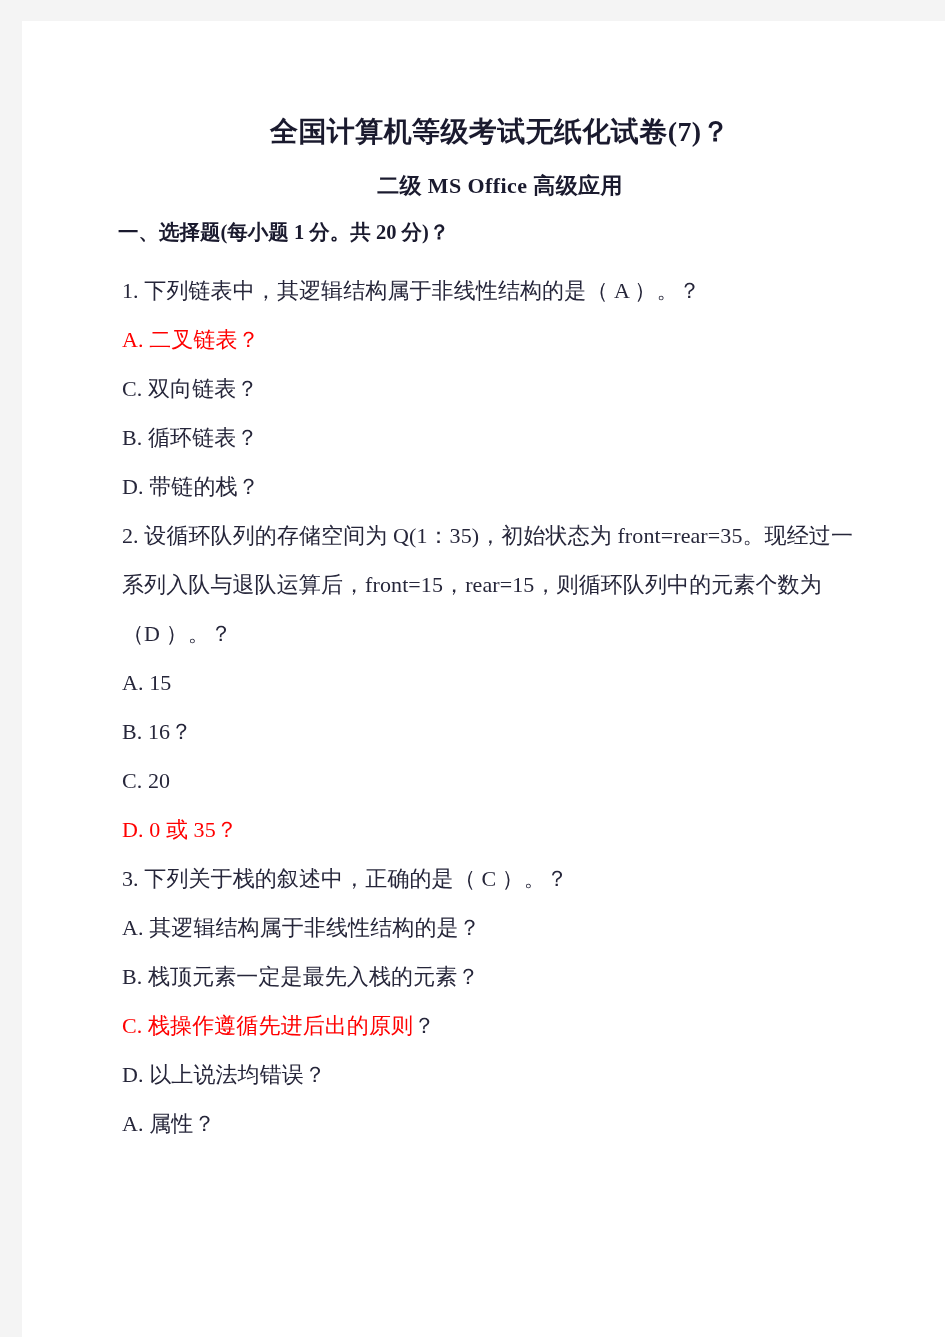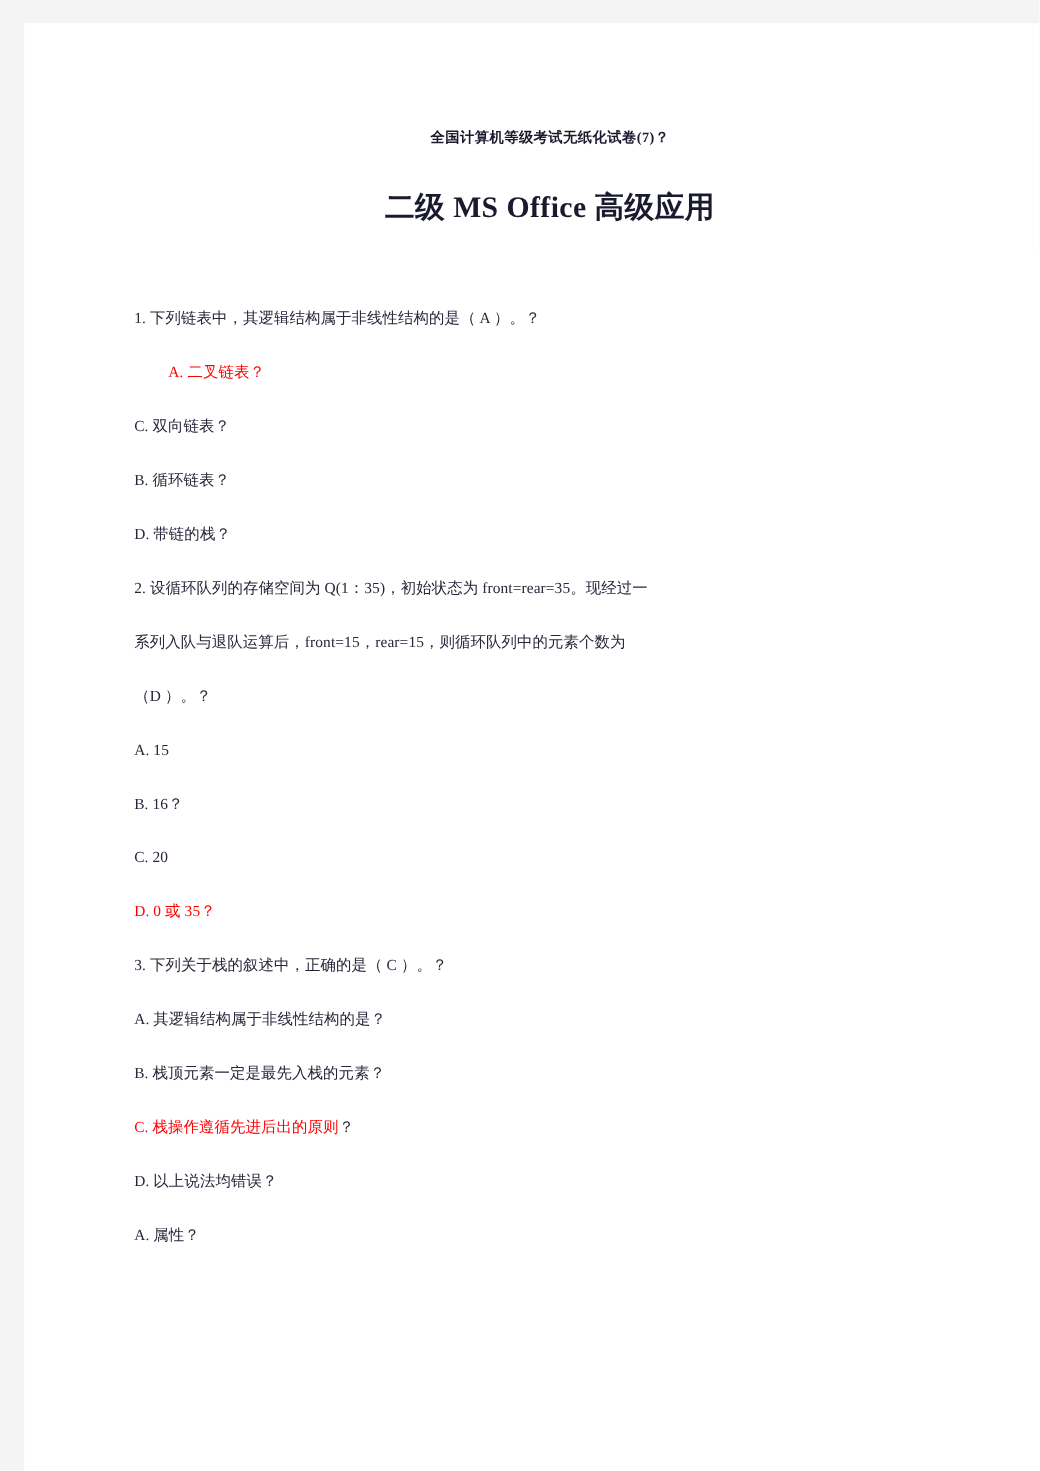--- a/index.html
+++ b/index.html
@@ -31,37 +31,37 @@
     left: 78px;
     top: 0;
     width: 800px;
     height: 100%;
   }
 
   
   .doc-title {
     text-align: center;
     font-weight: bold;
-    font-size: 13px;
+    font-size: 28px;
     color: #1a1a2e;
     letter-spacing: 0.4px;
     margin: 0;
     padding: 0;
     position: absolute;
     top: 97px;
     left: 0;
     right: 0;
     line-height: 1;
     white-space: nowrap;
   }
 
   .doc-subtitle {
     text-align: center;
     font-weight: bold;
-    font-size: 27px;
+    font-size: 22px;
     color: #1a1a2e;
     letter-spacing: 0.4px;
     margin: 0;
     position: absolute;
     top: 154px;
     left: 0;
     right: 0;
     line-height: 1;
     white-space: nowrap;
   }
@@ -79,21 +79,21 @@
 
   
   .lines {
     position: absolute;
     top: 245px;
     left: 22px;
     right: 0;
   }
 
   .line {
-    font-size: 14px;
+    font-size: 22px;
     color: #26263a;
     line-height: 49px;
     height: 49px;
     white-space: nowrap;
     letter-spacing: 0.1px;
   }
 
   .line.red {
     color: #ff0000;
   }
@@ -105,24 +105,25 @@
 </head>
 <body>
 
 <div class="page">
   <div class="page-inner">
 
     <div class="doc-title">全国计算机等级考试无纸化试卷(7)？</div>
 
     <div class="doc-subtitle">二级 MS Office 高级应用</div>
 
+    <div class="section-head">一、选择题(每小题 1 分。共 20 分)？</div>
 
     <div class="lines">
         <div class="line"><span>1. 下列链表中，其逻辑结构属于非线性结构的是（   A   ）。？</span></div>
-        <div class="line red" style="color: rgb(255, 0, 0); margin-left: 31px;"><span>A. 二叉链表？</span></div>
+        <div class="line red" style="color: rgb(255, 0, 0);"><span>A. 二叉链表？</span></div>
         <div class="line"><span>C. 双向链表？</span></div>
         <div class="line"><span>B. 循环链表？</span></div>
         <div class="line"><span>D. 带链的栈？</span></div>
         <div class="line"><span>2. 设循环队列的存储空间为 Q(1：35)，初始状态为 front=rear=35。现经过一</span></div>
         <div class="line"><span>系列入队与退队运算后，front=15，rear=15，则循环队列中的元素个数为</span></div>
         <div class="line"><span>（D    ）。？</span></div>
         <div class="line"><span>A. 15</span></div>
         <div class="line"><span>B. 16？</span></div>
         <div class="line"><span>C. 20</span></div>
         <div class="line red" style="color: rgb(255, 0, 0);"><span>D. 0 或 35？</span></div>

